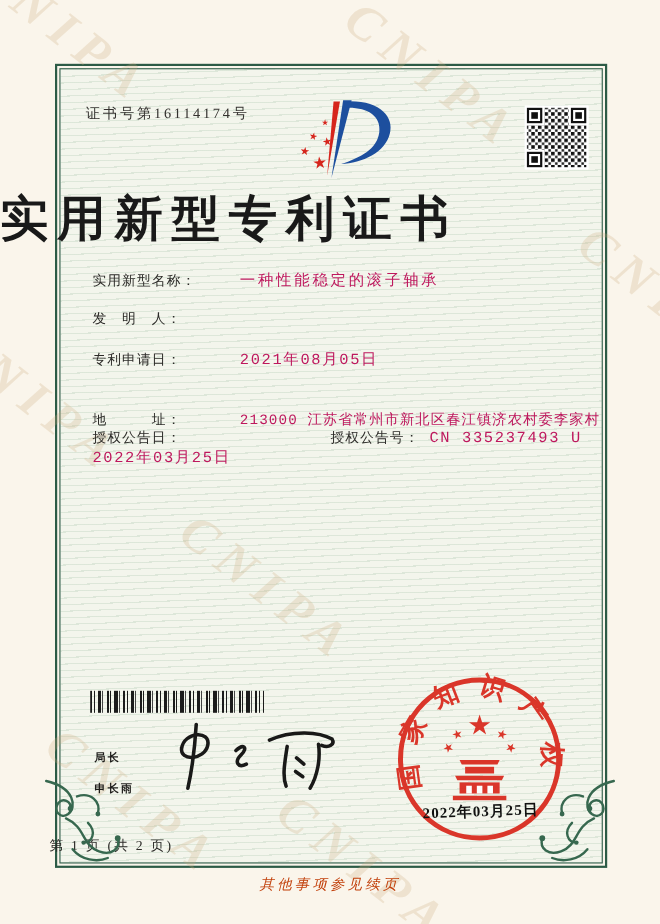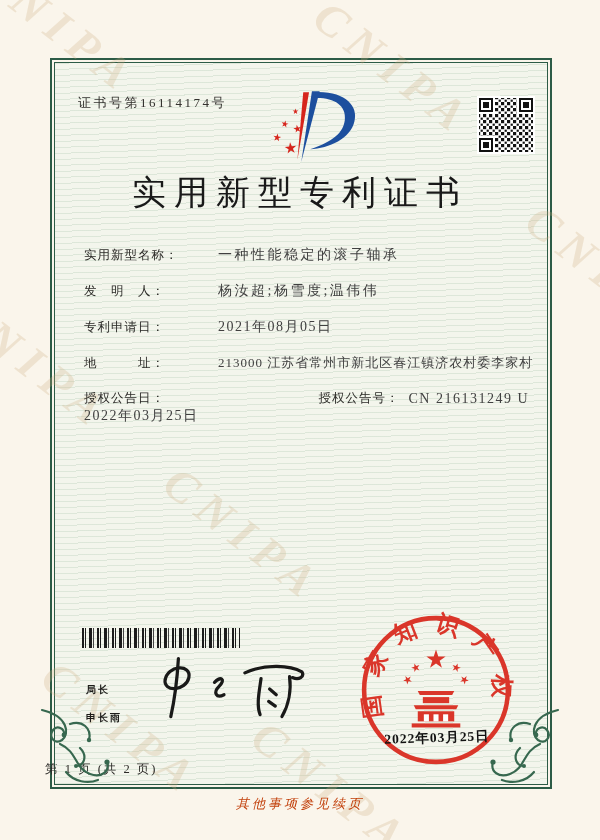--- a/index.html
+++ b/index.html
@@ -16,27 +16,27 @@
   .frame-inner{position:absolute;inset:2px;border:1px solid #2c5b46;background:#f3f5ec;
       background-image:repeating-linear-gradient(178deg,rgba(120,165,130,0.18) 0px,rgba(120,165,130,0.18) 1px,transparent 1px,transparent 6px);}
 
   .content{position:absolute;inset:0;z-index:3;border-radius:27px;}
 
   .cert-no{position:absolute;left:78px;top:94px;font-size:13px;letter-spacing:2.5px;color:#33312e;}
 
   .logo{position:absolute;left:252px;top:86px;width:116px;height:80px;}
   .qr{position:absolute;left:477px;top:96px;width:58px;height:58px;background:#fff;}
 
-  .title{position:absolute;left:0;top:170px;width:100%;text-align:center;font-size:34px;font-weight:400;
+  .title{position:absolute;left:0;top:170px;width:100%;text-align:left;font-size:44px;font-weight:700;
          letter-spacing:8px;color:#191919;}
 
   .fields{position:absolute;left:84px;top:246px;width:445px;}
   .frow{display:flex;align-items:baseline;height:20px;margin-bottom:16px;white-space:nowrap;gap:44px;}
   .flabel{flex:none;width:90px;font-size:12.5px;letter-spacing:1px;color:#2b2a27;}
-  .fvalue{font-size:14px;letter-spacing:2.5px;color:#404040;}
+  .fvalue{font-size:14px;letter-spacing:2.5px;color:#be185d;font-family:Liberation Mono, monospace;}
   .fvalue.num{letter-spacing:1.5px;}
   .grant-left{display:flex;align-items:baseline;width:248px;flex-direction:column;}
   .grant-right{display:flex;align-items:flex-end;}
 
   .paras{position:absolute;left:84px;top:487px;width:438px;font-style:italic;font-size:13px;
          line-height:1.82;color:#2a2925;}
   .paras p{margin:0;text-indent:2em;}
 
   .barcode{position:absolute;left:82px;top:628px;width:158px;height:20px;
      background:repeating-linear-gradient(90deg,#1b1b1b 0 2px,transparent 2px 3px,#1b1b1b 3px 4px,transparent 4px 7px,#1b1b1b 7px 10px,transparent 10px 11px,#444 11px 12px,transparent 12px 15px);}
@@ -155,38 +155,37 @@
 
     <div class="title">实用新型专利证书</div>
 
     <div class="fields">
       <div class="frow">
         <span class="flabel">实用新型名称：</span>
         <span class="fvalue">一种性能稳定的滚子轴承</span>
       </div>
       <div class="frow">
         <span class="flabel">发　明　人：</span>
-        <span class="fvalue">杨汝超;杨雪度;温伟伟</span>
       </div>
       <div class="frow">
         <span class="flabel">专利申请日：</span>
         <span class="fvalue num">2021年08月05日</span>
       </div>
       <div class="frow">
         <span class="flabel">地　　　址：</span>
-        <span class="fvalue num" style="letter-spacing:1px;font-size:13px;">213000 江苏省常州市新北区春江镇济农村委李家村</span>
+        <span class="fvalue num" style="letter-spacing:1px;font-size:13px;margin-top:18px;">213000 江苏省常州市新北区春江镇济农村委李家村</span>
       </div>
       <div class="frow">
         <span class="grant-left">
           <span class="flabel">授权公告日：</span>
           <span class="fvalue num">2022年03月25日</span>
         </span>
         <span class="grant-right">
           <span class="flabel">授权公告号：</span>
-          <span class="fvalue num">CN 216131249 U</span>
+          <span class="fvalue num">CN 335237493 U</span>
         </span>
       </div>
     </div>
 
 
     <div class="barcode"></div>
 
     <div class="director">
       <div>局长</div>
       <div>申长雨</div>

